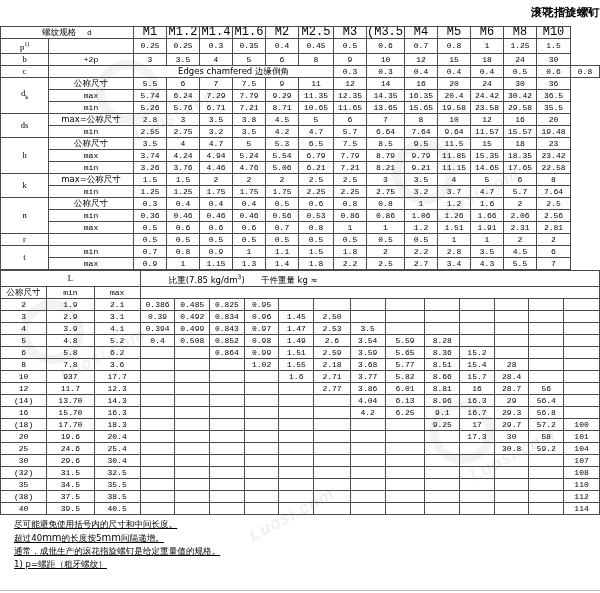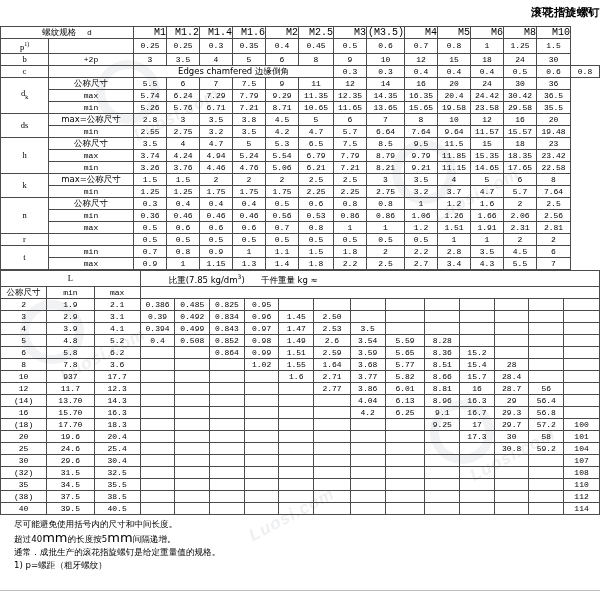--- a/index.html
+++ b/index.html
@@ -90,34 +90,34 @@
   .cjk {
     font-family: "DejaVu Sans", "Liberation Sans", sans-serif;
     font-size: 8.5px;
   }
   .lbl {
     font-size: 8.5px;
     font-family: "Liberation Serif", "DejaVu Serif", serif;
   }
   .sub { font-size: 6px; vertical-align: sub; }
   .sup { font-size: 6px; vertical-align: super; }
-  .hdr { font-size: 10px; text-align: right; }
+  .hdr { font-size: 12px; }
 
   
   .notes {
     position: relative;
     z-index: 5;
     padding: 3px 0 0 14px;
     font-family: "DejaVu Sans", "Liberation Sans", sans-serif;
     font-size: 8.6px;
     line-height: 13.2px;
     color: #000;
   }
-  .notes div { white-space: nowrap; }
-  .small-unit { font-size: 13px; }
+  .notes div { white-space: nowrap; text-decoration: underline; }
+  .small-unit { font-size: 10px; }
   .bottomline {
     position: absolute;
     left: 0; right: 0; bottom: 2px;
     border-top: 1px solid #bdbdbd;
     z-index: 5;
   }
 </style>
 </head>
 <body>
 
@@ -608,21 +608,21 @@
         </tr>
         <tr>
           <td>8</td>
           <td>7.8</td>
           <td>3.6</td>
           <td></td>
           <td></td>
           <td></td>
           <td>1.02</td>
           <td>1.55</td>
-          <td>1.64</td>
+          <td>2.18</td>
           <td>3.68</td>
           <td>5.77</td>
           <td>8.51</td>
           <td>15.4</td>
           <td>28</td>
           <td></td>
           <td></td>
         </tr>
         <tr>
           <td>10</td>

